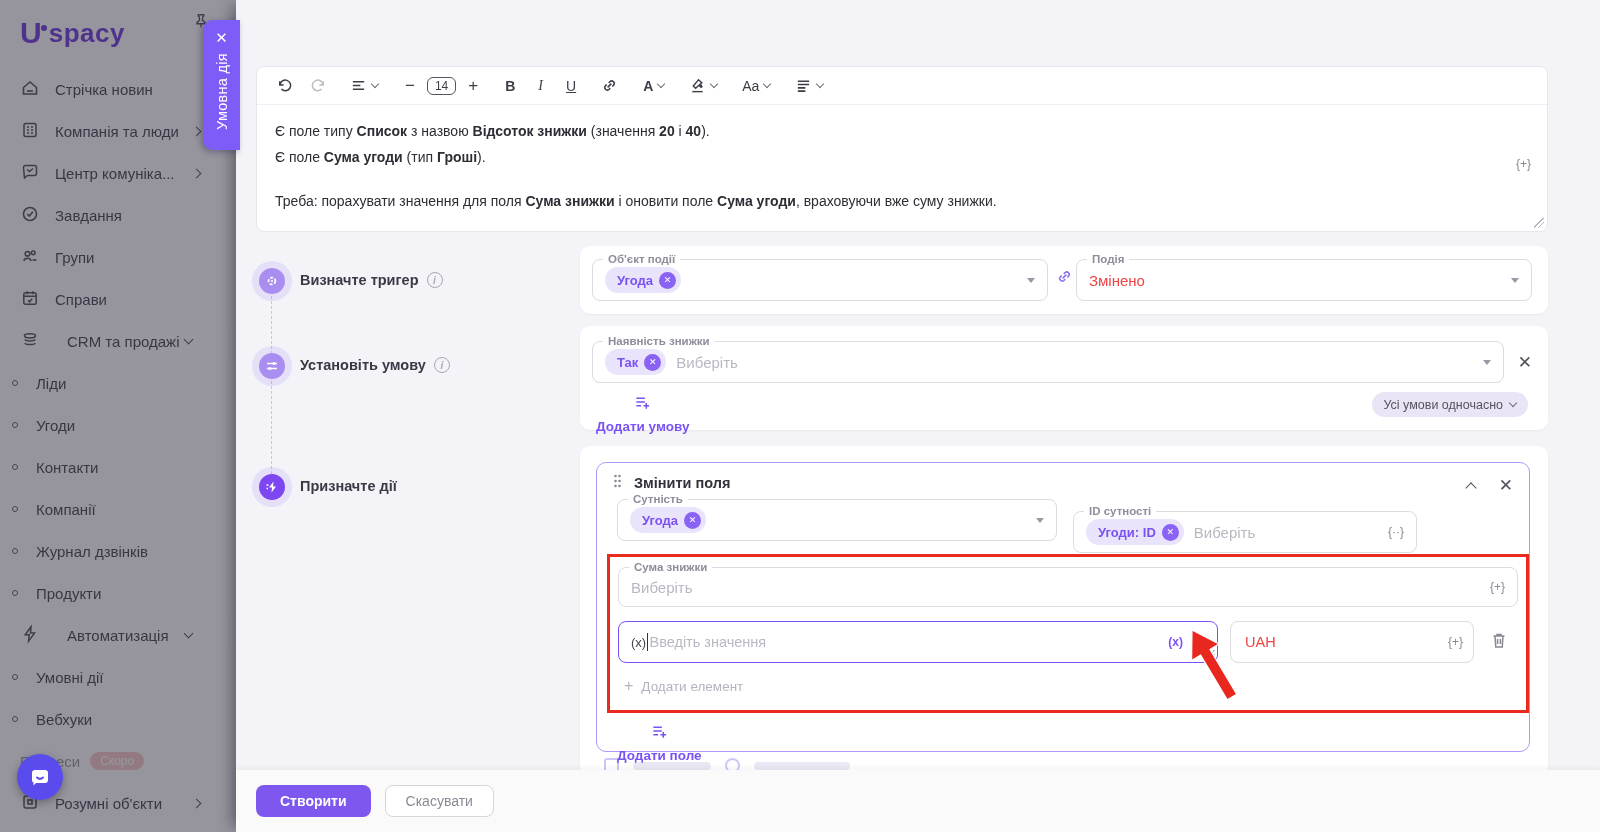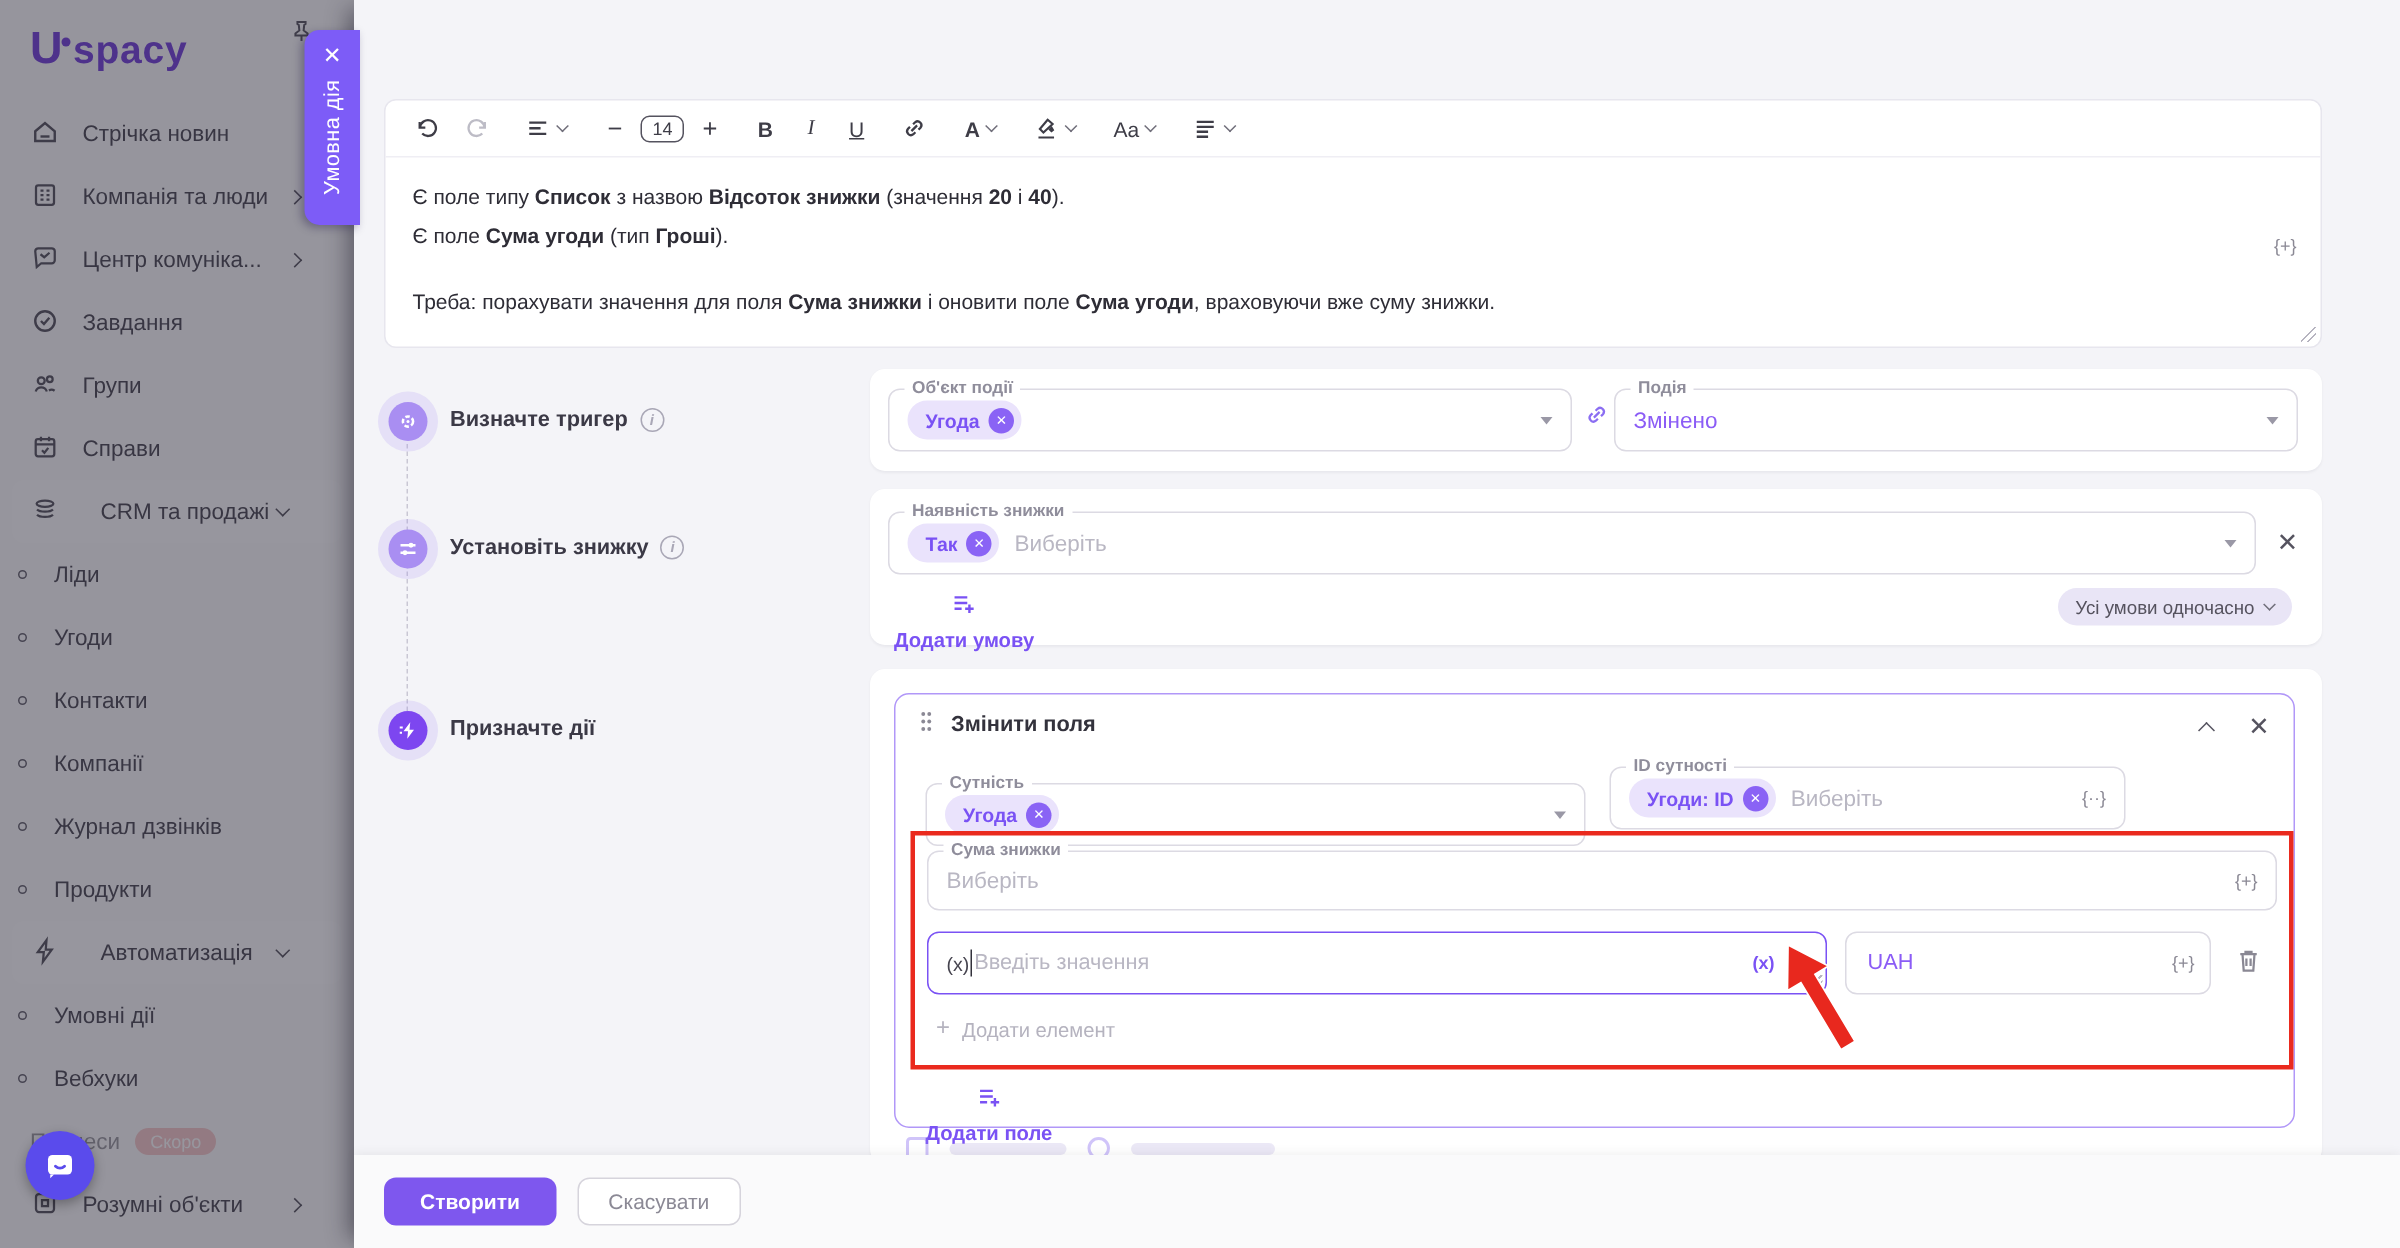--- a/index.html
+++ b/index.html
@@ -70,21 +70,21 @@
 
   
   .wcard { position:absolute; left:344px; width:968px; background:#fff; border-radius:10px; box-shadow:0 1px 2px rgba(20,20,40,.05); }
 
   
   .fset { position:absolute; border:1px solid #dcdae3; border-radius:8px; height:42px; background:#fff; display:flex; align-items:center; padding:0 12px; }
   .fset .flabel { position:absolute; top:-8px; left:10px; background:#fff; padding:0 5px; font-size:11.5px; color:#8f8d9b; line-height:14px;font-weight:bold; }
   .chip { display:inline-flex; align-items:center; height:26px; background:#eae3fc; border-radius:13px; padding:0 5px 0 12px; font-size:13px; color:#7a52f4; font-weight:600; }
   .chip .chip-x { width:17px; height:17px; border-radius:50%; background:#8a63f5; color:#fff; font-size:9px; display:flex; align-items:center; justify-content:center; margin-left:6px; cursor:pointer; }
   .ph { color:#b9b7c3; font-size:15px; margin-left:10px; }
-  .val { color:#8b5cf6; font-size:15px; }
+  .val { color:#ef4444; font-size:15px; }
   .dd-arrow { position:absolute; right:12px; width:0; height:0; border-left:4.5px solid transparent; border-right:4.5px solid transparent; border-top:5.5px solid #9a98a6; }
   .tok { position:absolute; right:12px; font-size:12px; color:#8a8894; }
 
   .link-btn { display:inline-flex; align-items:center; gap:8px; color:#7a52f4; font-size:13.5px; font-weight:600; cursor:pointer;flex-direction:column; }
   .pill { display:inline-flex; align-items:center; gap:7px; background:#e9e5f6; border-radius:13px; height:25px; padding:0 12px; font-size:12.5px; color:#55525e; cursor:pointer; }
   .pill .pchev { width:6px; height:6px; border-right:1.6px solid #6f6d79; border-bottom:1.6px solid #6f6d79; transform:rotate(45deg); margin-top:-3px; }
   .xbtn { color:#55535f; font-size:17px; cursor:pointer; }
 
   
   .pcard { position:absolute; left:16px; top:16px; width:934px; height:290px; border:1.6px solid #b197f8; border-radius:10px; background:#fff; }
@@ -342,21 +342,21 @@
         <span class="info-i">i</span>
       </div>
       <span class="step-icon light" style="left:23px;top:309px">
         <svg width="14" height="14" viewBox="0 0 14 14" fill="none" stroke="#fff" stroke-width="1.6">
             <path d="M2 4.5h10M2 9.5h10"></path>
             <circle cx="9" cy="4.5" r="1.6" fill="#fff" stroke="none"></circle>
             <circle cx="5" cy="9.5" r="1.6" fill="#fff" stroke="none"></circle>
           </svg>
         </span>
       <div class="step-label" style="left:64px;top:313px">
-        <span>Установіть знижку</span>
+        <span>Установіть умову</span>
         <span class="info-i">i</span>
       </div>
       <span class="step-icon dark" style="left:23px;top:430px">
         <svg width="14" height="14" viewBox="0 0 14 14" fill="none" stroke="#fff" stroke-width="1.4">
             <path d="M8.5 1.5 4 7.5h3L6.5 12.5 11 6.5H8z" fill="#fff" stroke="none"></path>
             <path d="M1.5 5h2M1.5 8.5h1.5"></path>
           </svg>
         </span>
       <div class="step-label" style="left:64px;top:434px">
         <span>Призначте дії</span>
@@ -420,21 +420,21 @@
                   <circle cx="2.5" cy="13" r="1.3"></circle>
                   <circle cx="6.5" cy="13" r="1.3"></circle>
                 </svg></span>
             <span class="pcard-title">Змінити поля</span>
           </div>
           <div class="pcard-ctl">
             <span class="chev-up"></span>
             <span class="xbtn">✕</span>
           </div>
 
-          <div class="fset" style="left:20px;top:59px;width:440px">
+          <div class="fset" style="left:20px;top:36px;width:440px">
             <span class="flabel">Сутність</span>
             <span class="chip">
               <span>Угода</span>
               <span class="chip-x">✕</span>
             </span>
             <span class="dd-arrow"></span>
           </div>
           <div class="fset" style="left:476px;top:48px;width:344px">
             <span class="flabel">ID сутності</span>
             <span class="chip">

